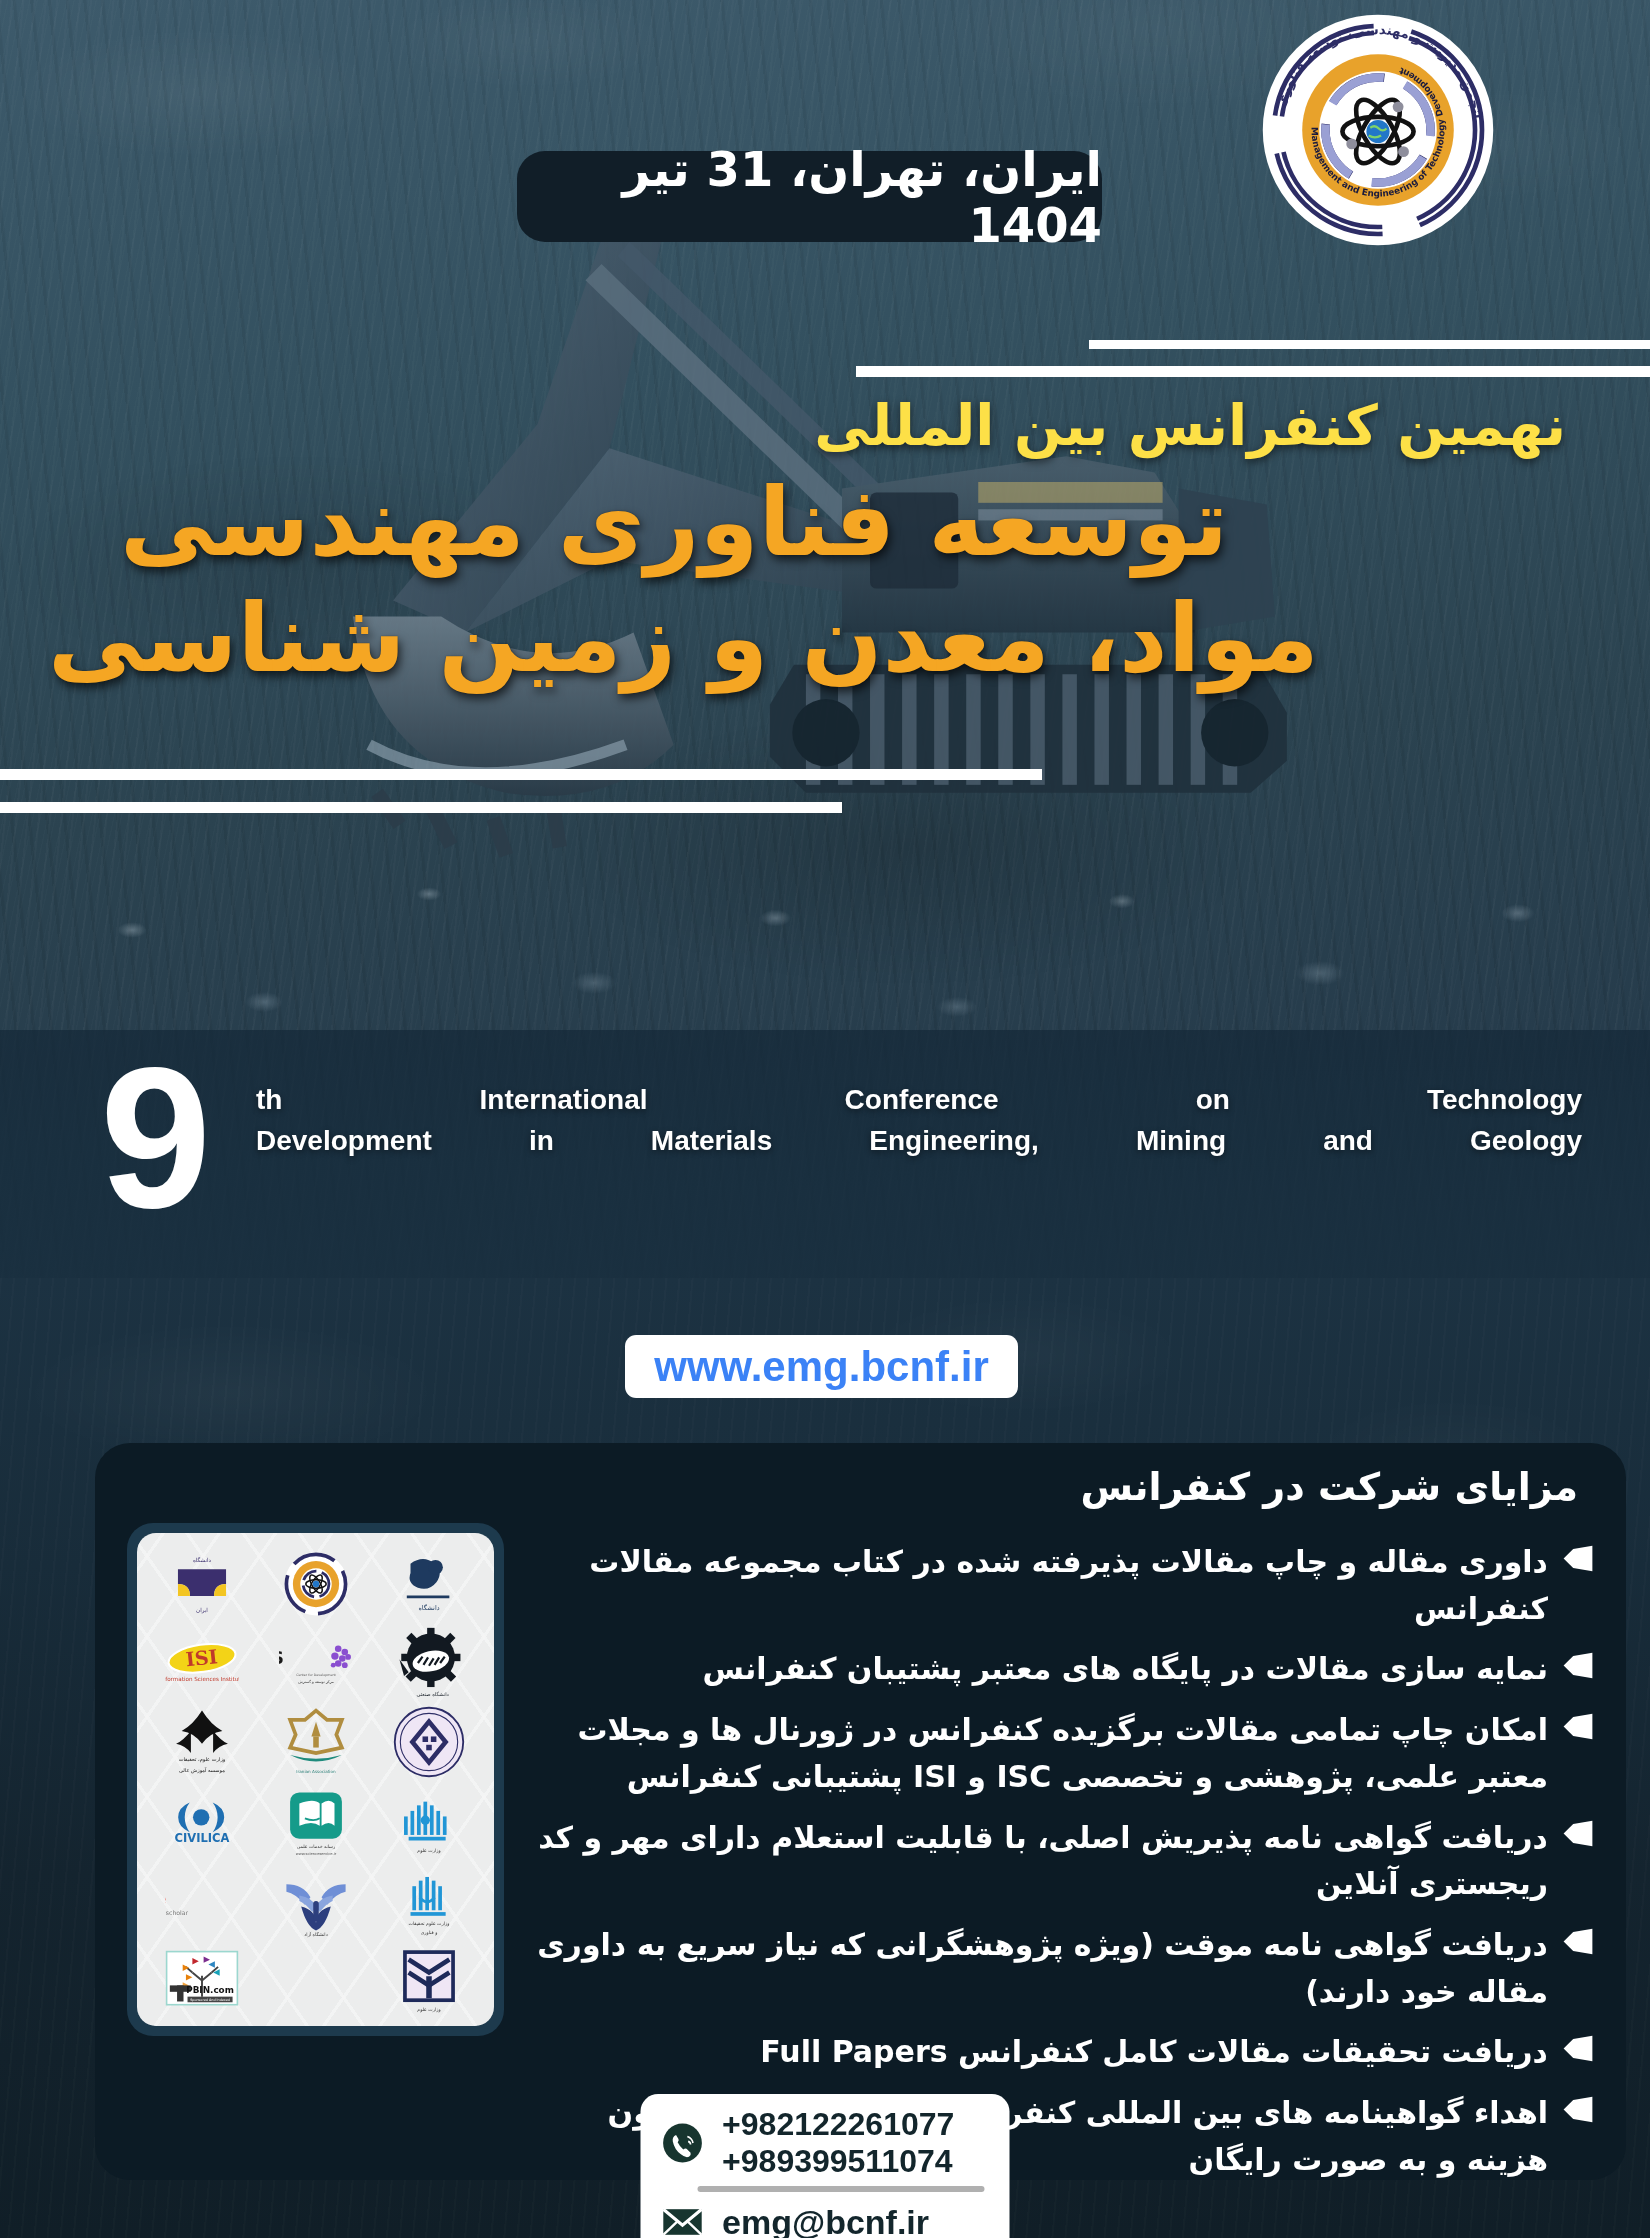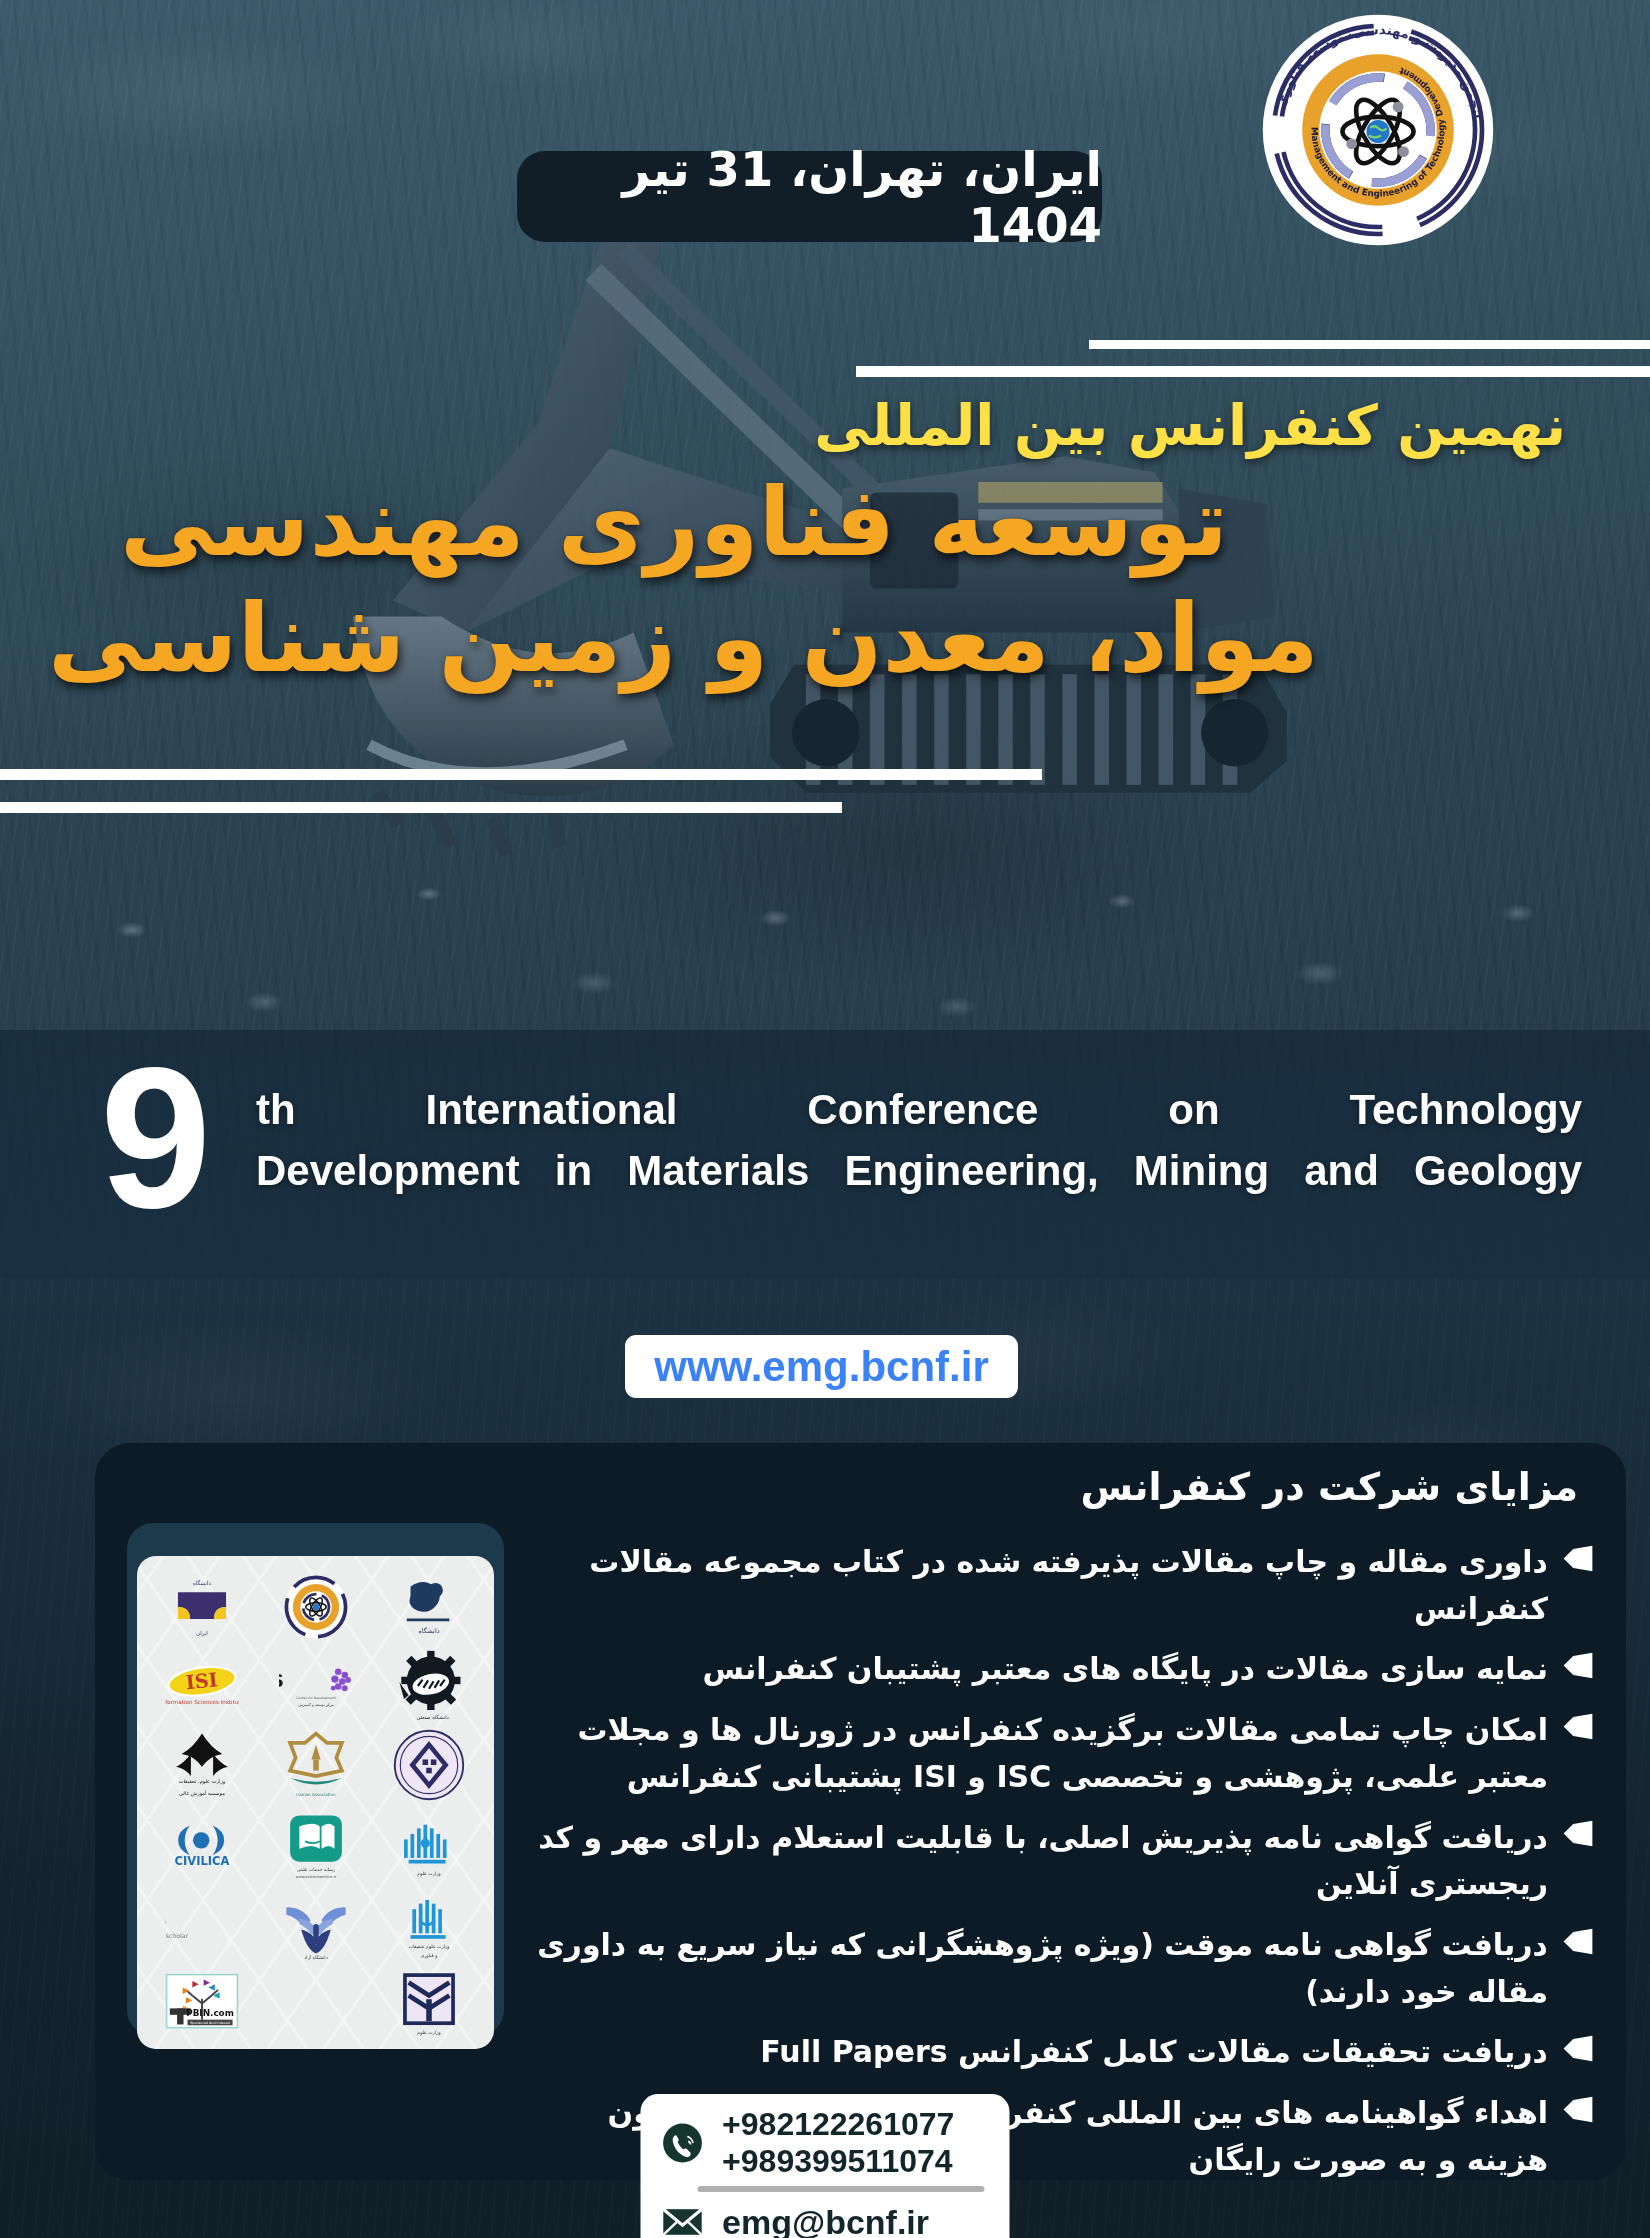--- a/index.html
+++ b/index.html
@@ -106,21 +106,21 @@
   .main-title .ln1{ padding-left:72px; }
 
   
   .num9{
     position:absolute; left:100px; top:1038px;
     color:#ffffff; font-size:200px; font-weight:800; line-height:1;
     font-family:"Liberation Sans",sans-serif;
   }
   .en-sub{
     position:absolute; left:256px; right:68px; top:1080px;
-    color:#ffffff; font-size:42px; font-weight:700; line-height:1.45;
+    color:#ffffff; font-size:28px; font-weight:700; line-height:1.45;
     direction:ltr; text-align:justify; text-align-last:justify;
     font-family:"Liberation Sans",sans-serif;
     text-shadow:0 2.4px 6.4px rgba(0,0,0,.45);
   }
   .en-sub .l2{ text-align-last:justify; }
 
   
   .site-pill{
     position:absolute; left:625px; top:1335px; width:393px; height:63px;
     background:#ffffff; border-radius:11.2px;
@@ -141,21 +141,21 @@
 
   
   .sponsor-frame{
     position:absolute; left:32px; top:80px; width:377px; height:513px;
     background:#1d3a4d; border-radius:26px; padding:9.6px;
   }
   .sponsor-card{
     width:100%; height:100%; background:#eceded; border-radius:19px;
     position:relative; overflow:hidden;
     display:grid; grid-template-columns:repeat(3,1fr); grid-template-rows:repeat(5,1fr);
-    align-items:center; justify-items:center; padding:11.2px 8px;margin-top:23px;
+    align-items:center; justify-items:center; padding:11.2px 8px;
   }
   .sponsor-card::before{
     content:""; position:absolute; inset:0; opacity:.5;
     background-image:
       linear-gradient(35deg, rgba(255,255,255,.9) 0 2.4px, rgba(0,0,0,0) 2.4px),
       repeating-linear-gradient(55deg, rgba(255,255,255,.75) 0 3.2px, rgba(0,0,0,0) 3.2px 46px),
       repeating-linear-gradient(-55deg, rgba(255,255,255,.75) 0 3.2px, rgba(0,0,0,0) 3.2px 46px);
     pointer-events:none;
   }
   .slogo{ position:relative; z-index:1; width:74px; height:74px; display:flex; align-items:center; justify-content:center; }

